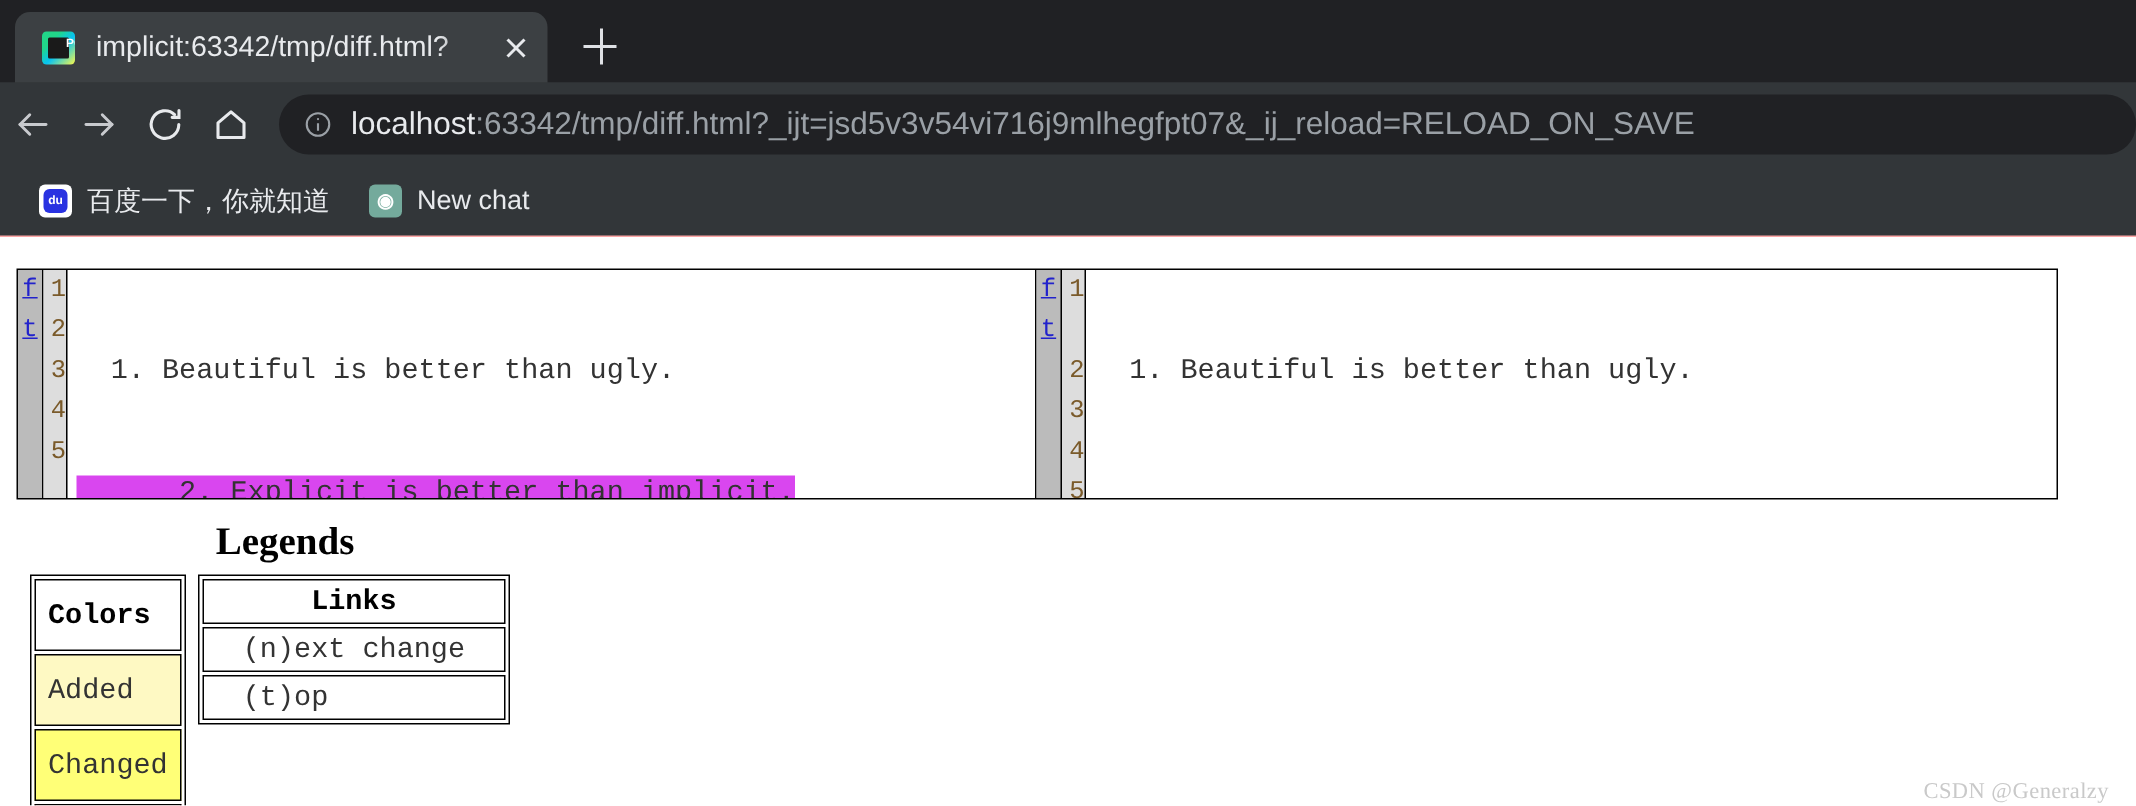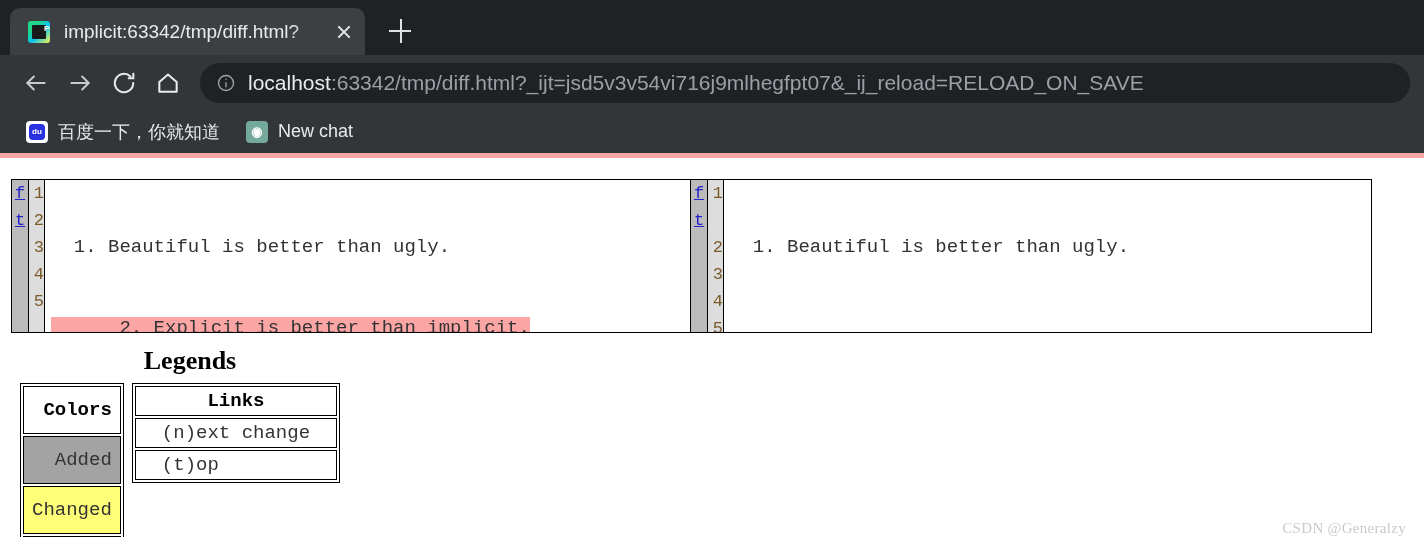--- a/index.html
+++ b/index.html
@@ -98,21 +98,21 @@
     background: #dfe1e5;
   }
   .new-tab::before { left: 10px; top: 20px; width: 22px; height: 2px; }
   .new-tab::after  { left: 21px; top: 9px;  width: 2px;  height: 24px; }
 
   
   #toolbar {
     height: 55px;
     display: flex;
     align-items: center;
-    padding: 0 14px;
+    padding: 0 0;
     background: #323639;
   }
   .nav-btn {
     width: 44px; height: 44px;
     flex: 0 0 44px;
     display: flex; align-items: center; justify-content: center;
     cursor: pointer;
   }
   .nav-btn svg { display: block; }
   #omnibox {
@@ -140,21 +140,21 @@
   }
   #url-text .host { color: #e8eaed; }
 
   
   #bookmarks-bar {
     height: 48px;
     display: flex;
     align-items: center;
     padding-left: 16px;
     background: #323639;
-    border-bottom: 5px solid #fca5a5;
+    border-bottom: 1px solid #fca5a5;
   }
   .bookmark {
     display: flex;
     align-items: center;
     height: 34px;
     padding: 0 10px;
     margin-right: 6px;
     border-radius: 5px;
     cursor: pointer;
   }
@@ -242,21 +242,21 @@
     flex: 1;
     position: relative;
     font-size: 19px;
     line-height: 27px;
     color: #333333;
     white-space: pre;
     padding-left: 6px;
     overflow: hidden;
   }
   .code-line { height: 27px; white-space: pre; }
-  .code-line .hl-del { background: #fca5a5; text-align: right; }
+  .code-line .hl-del { background: #d946ef; text-align: right; }
 
   
   #legends {
     position: absolute;
     left: 20px;
     top: 188px;
   }
   #legends-title {
     font-family: "Liberation Serif", serif;
     font-size: 26px;
@@ -274,27 +274,27 @@
     border-collapse: separate;
     border-spacing: 2px;
     border: 1px solid #000;
     background: #ffffff;
     font-family: "Liberation Mono", monospace;
     font-size: 19px;
   }
   table.legend td {
     border: 1px solid #000;
     padding: 12px 8px;
-    text-align: right;
+    text-align: left;
     color: #333333;
     white-space: nowrap;
     height: 30px;
   }
   table.legend td.hdr { font-weight: bold; color: #000; }
-  table.legend td.added   { background: #a3a3a3; }
+  table.legend td.added   { background: #fef9c3; }
   table.legend td.changed { background: #ffff77; }
   table.legend td.deleted { background: #ffaaaa; }
   table.legend.links { margin-left: 8px; }
   table.legend.links td { text-align: left; padding: 2px 26px; }
   table.legend.links td.hdr { text-align: center; }
   table.legend.links td a { color: #333333; text-decoration: none; cursor: pointer; }
 
   
   #watermark {
     position: absolute;

